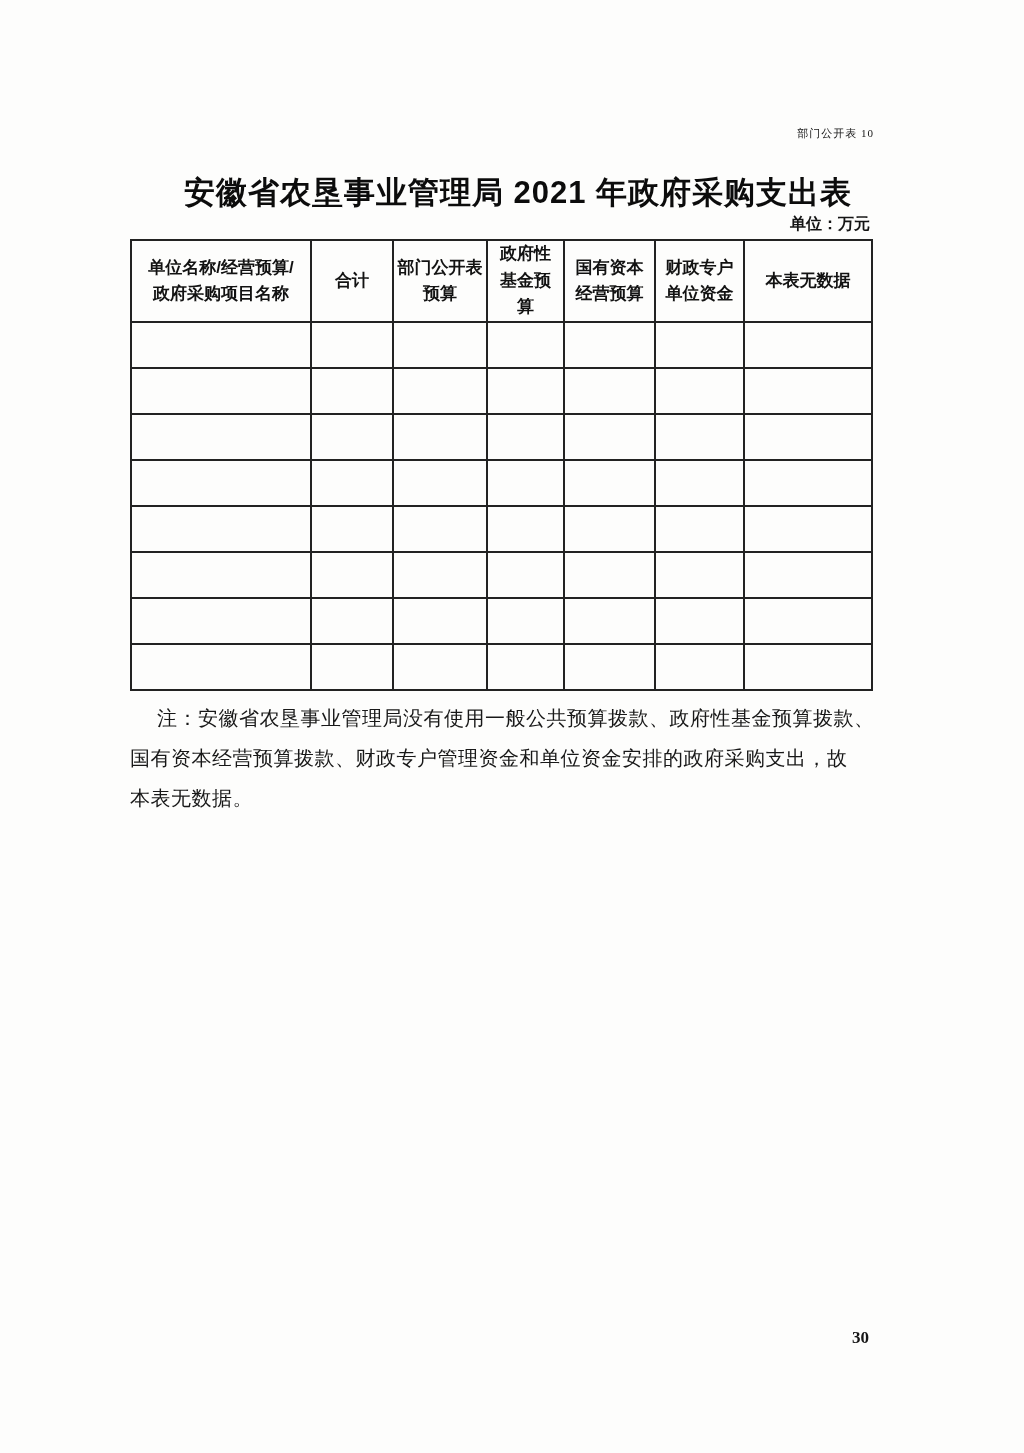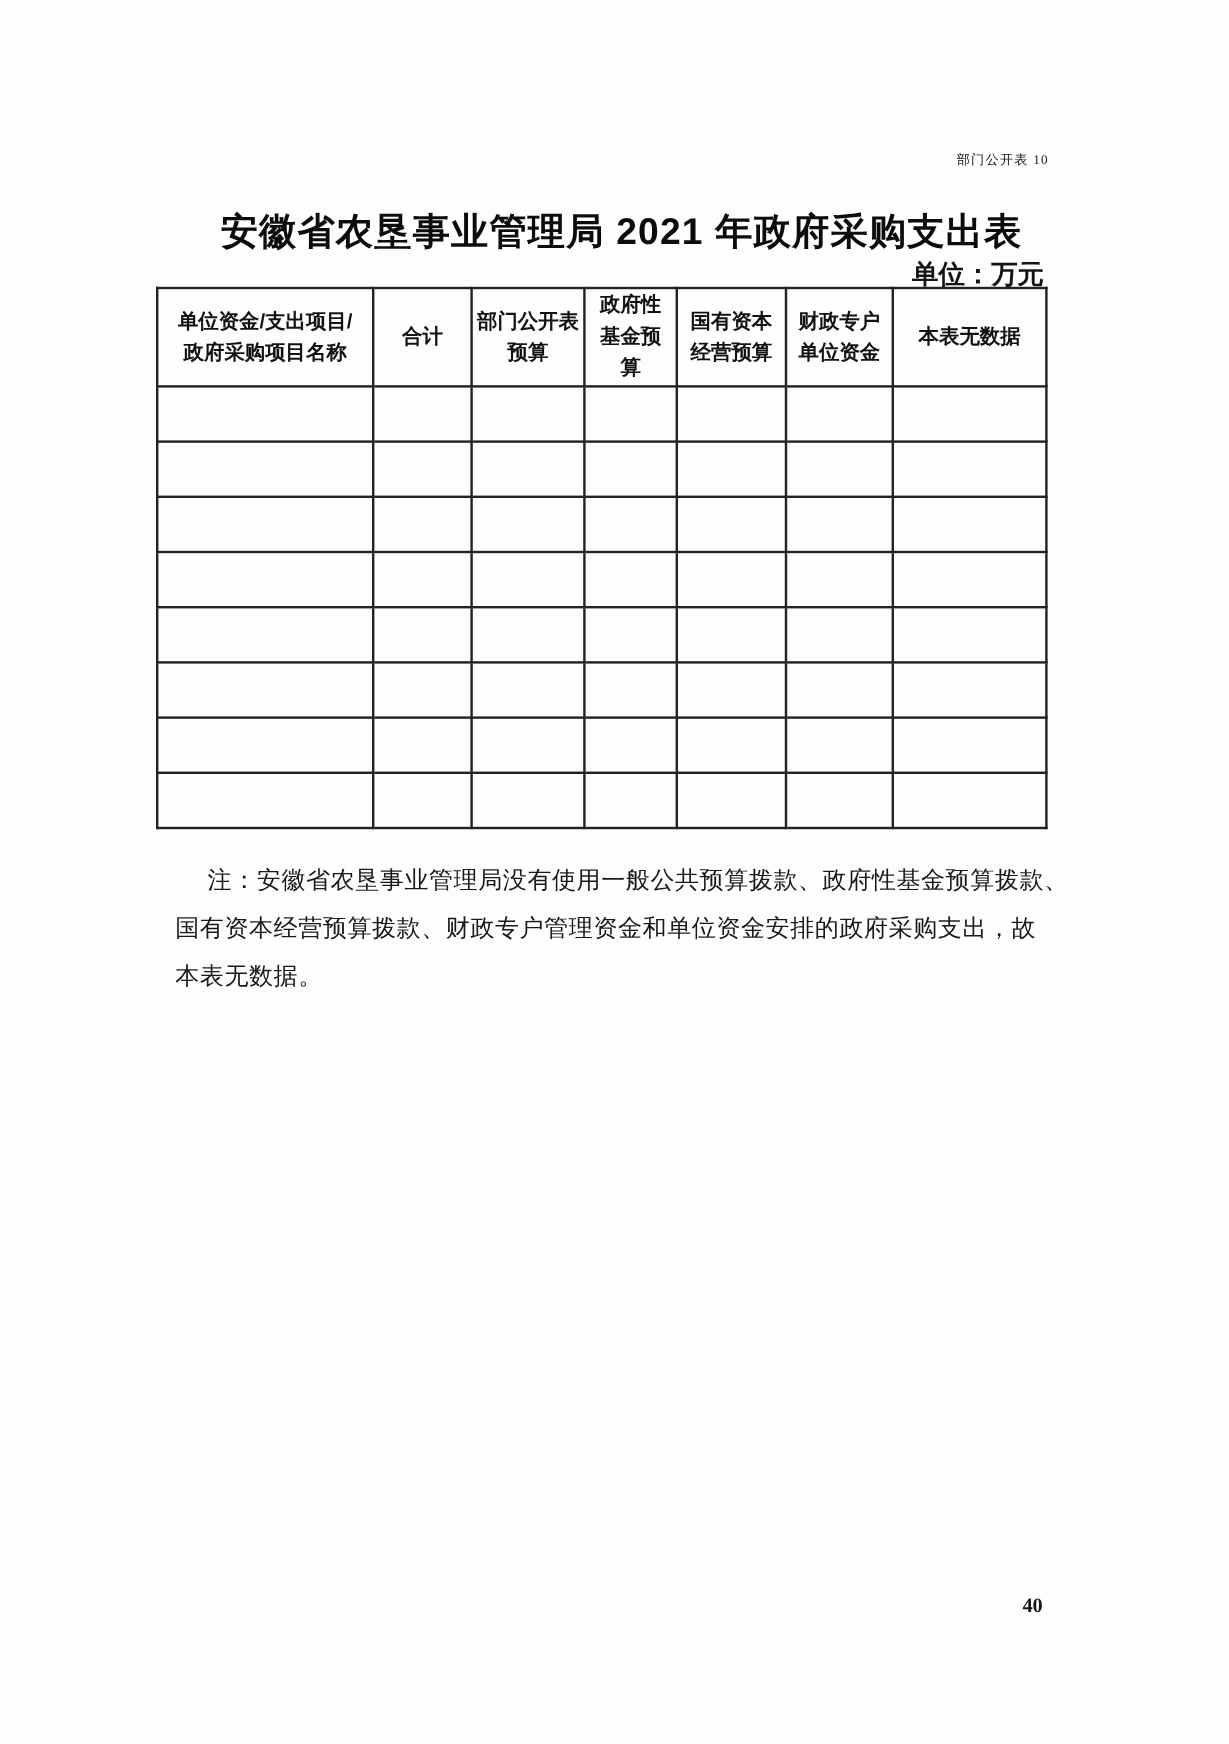--- a/index.html
+++ b/index.html
@@ -38,21 +38,21 @@
     font-size: 31px;
     font-weight: bold;
     letter-spacing: 1px;
     color: #0c0c0c;
     font-family: "Liberation Sans", sans-serif;
   }
   .unit-label {
     position: absolute;
     top: 214px;
     right: 154px;
-    font-size: 22px;
+    font-size: 16px;
     font-weight: bold;
     color: #141414;
     font-family: "Liberation Sans", sans-serif;
   }
   table.proc-table {
     position: absolute;
     left: 130px;
     top: 239px;
     width: 741px;
     border-collapse: collapse;
@@ -76,21 +76,21 @@
   }
   .proc-table td {
     height: 44px;
     background: #fdfdfc;
   }
   .note {
     position: absolute;
     left: 130px;
     top: 698px;
     width: 748px;
-    margin: 16px;
+    margin: 0;
     font-size: 20px;
     line-height: 40px;
     letter-spacing: 0.5px;
     text-indent: 27px;
     white-space: pre-line;
     text-align: justify;
     color: #181818;
     font-family: "Liberation Serif", serif;
   }
   .page-number {
@@ -119,21 +119,21 @@
       <col style="width:180px">
       <col style="width:82px">
       <col style="width:94px">
       <col style="width:77px">
       <col style="width:91px">
       <col style="width:89px">
       <col style="width:128px">
     </colgroup>
     <thead>
       <tr>
-        <th>单位资金/支出项目/
+        <th>单位名称/经营预算/
 政府采购项目名称</th>
         <th>合计</th>
         <th>部门公开表
 预算</th>
         <th>政府性
 基金预
 算</th>
         <th>国有资本
 经营预算</th>
         <th>财政专户
@@ -215,15 +215,15 @@
           <td></td>
           <td></td>
         </tr>
       </tbody>
   </table>
 
   <p class="note">注：安徽省农垦事业管理局没有使用一般公共预算拨款、政府性基金预算拨款、
 国有资本经营预算拨款、财政专户管理资金和单位资金安排的政府采购支出，故
 本表无数据。</p>
 
-  <div class="page-number">40</div>
+  <div class="page-number">30</div>
 
 </div>
 
 </body></html>

